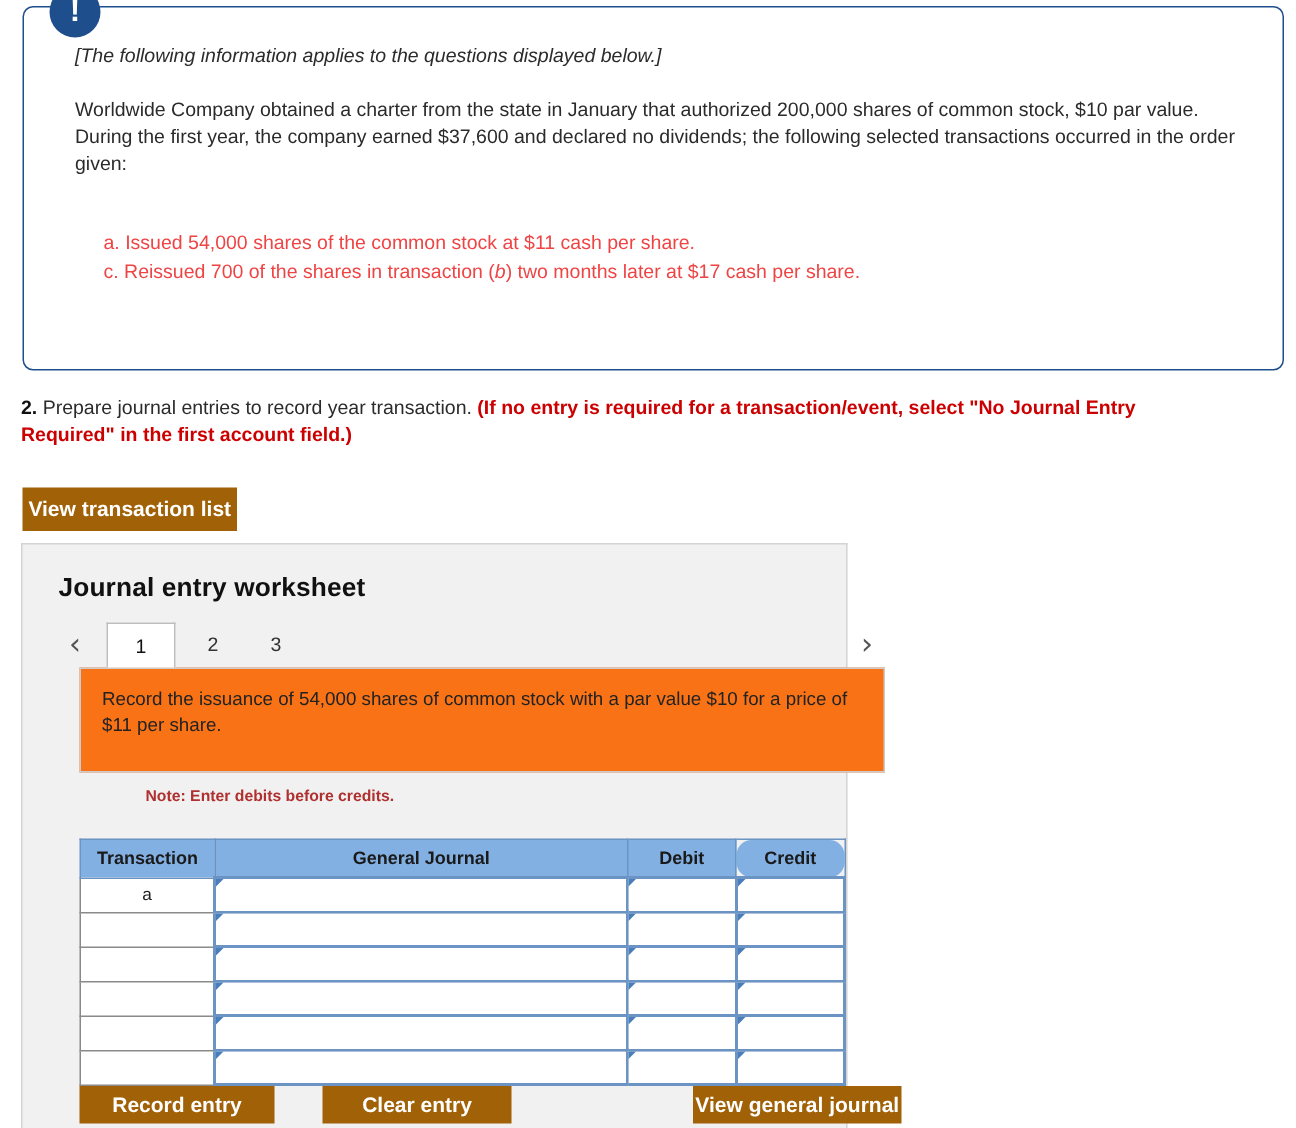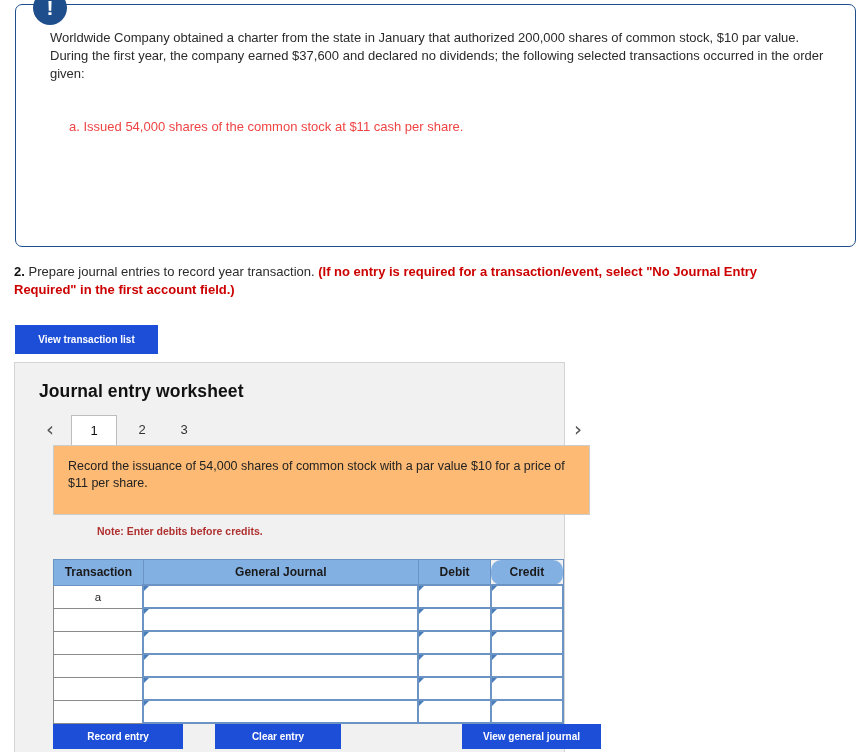--- a/index.html
+++ b/index.html
@@ -90,25 +90,25 @@
   }
   #question-number { font-weight: bold; color: #111111; }
   #question-text { color: #2b2b2b; }
   #question-instruction {
     color: #cc0000;
     font-weight: bold;
   }
 
   
   .btn {
-    background: #1d4ed8;
+    background: #a16207;
     color: #ffffff;
     border: none;
     font-family: "Liberation Sans", sans-serif;
-    font-size: 10px;
+    font-size: 14px;
     font-weight: bold;
     text-align: center;
     cursor: pointer;
     padding: 0;
   }
   #view-transaction-list-button {
     position: absolute;
     left: 15px;
     top: 325px;
     width: 143px;
@@ -183,21 +183,21 @@
   #tab-3 { left: 128px; width: 34px; }
 
   
   #entry-prompt-box {
     position: absolute;
     left: 38px;
     top: 82px;
     width: 537px;
     height: 70px;
     box-sizing: border-box;
-    background: #fdba74;
+    background: #f97316;
     border: 1px solid #cccccc;
     z-index: 1;
   }
   #entry-prompt-text {
     padding: 12px 14px 0 14px;
     font-size: 12.5px;
     line-height: 17px;
     color: #222222;
   }
 
@@ -286,23 +286,25 @@
     height: 25px;
     line-height: 25px;
   }
 </style>
 </head>
 <body>
 
 <div id="required-info-box">
   <div id="info-badge">!</div>
   <div class="info-inner">
+    <div id="applies-note">[The following information applies to the questions displayed below.]</div>
     <p id="scenario-paragraph">Worldwide Company obtained a charter from the state in January that authorized 200,000 shares of common stock, $10 par value. During the first year, the company earned $37,600 and declared no dividends; the following selected transactions occurred in the order given:</p>
     <ul id="transaction-list">
       <li><span>a.</span> <span>Issued 54,000 shares of the common stock at $11 cash per share.</span></li>
+      <li><span>c. Reissued 700 of the shares in transaction (</span><span class="ital">b</span><span>) two months later at $17 cash per share.</span></li>
     </ul>
   </div>
 </div>
 
 <div id="question-block">
   <span id="question-number">2.</span><span id="question-text"> Prepare journal entries to record year transaction. </span><span id="question-instruction">(If no entry is required for a transaction/event, select "No Journal Entry Required" in the first account field.)</span>
 </div>
 
 <button class="btn" id="view-transaction-list-button">View transaction list</button>
 

